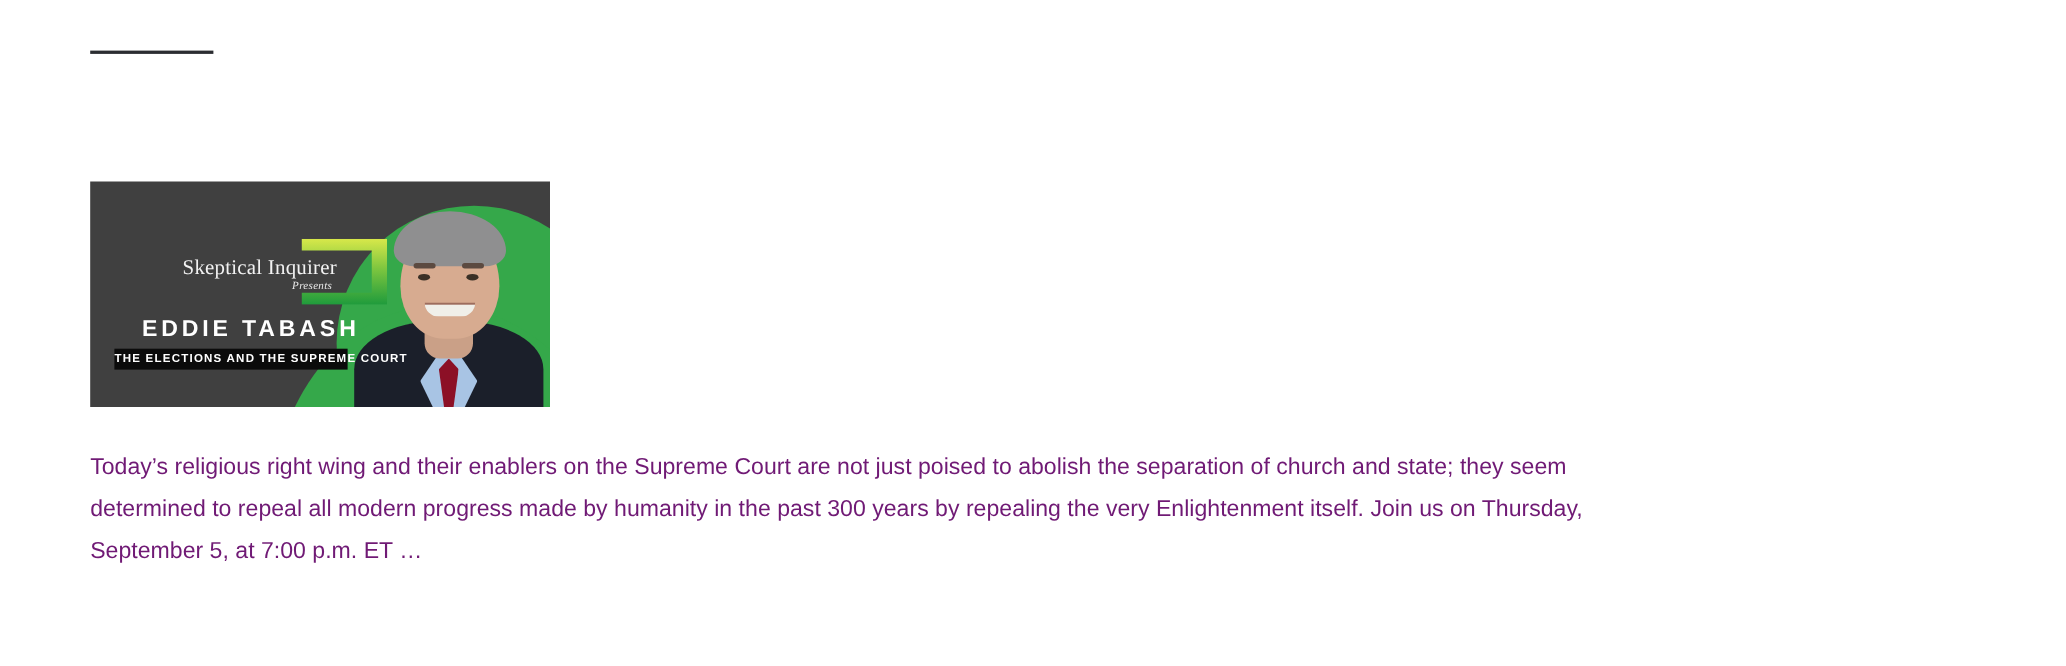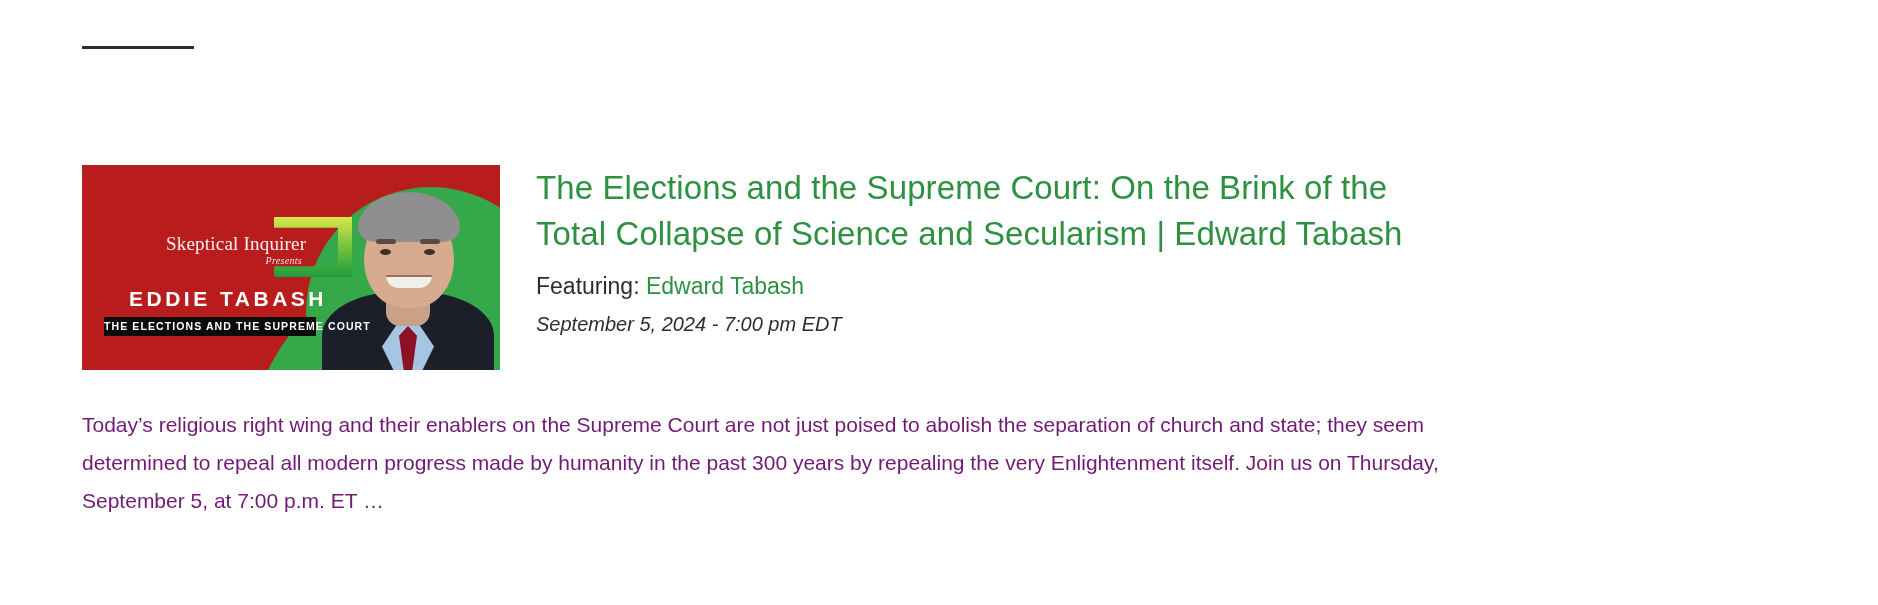--- a/index.html
+++ b/index.html
@@ -55,21 +55,21 @@
     display: flex;
     align-items: flex-start;
   }
 
   
   .event-thumb {
     position: relative;
     flex: 0 0 auto;
     width: 418px;
     height: 205px;
-    background: #b91c1c;
+    background: #404040;
     overflow: hidden;
   }
   .thumb-green-blob {
     position: absolute;
     right: -56px;
     top: 22px;
     width: 250px;
     height: 250px;
     border-radius: 50%;
     background: #35a84a;
@@ -328,27 +328,17 @@
         <div class="thumb-logo-bracket"></div>
         <div class="thumb-logo-title">Skeptical Inquirer</div>
         <div class="thumb-logo-sub">Presents</div>
       </div>
 
       <div class="thumb-speaker">EDDIE TABASH</div>
 
       <div class="thumb-subtitle">THE ELECTIONS AND THE SUPREME COURT</div>
     </div>
 
-    <div class="event-details">
-      <a class="event-title">The Elections and the Supreme Court: On the Brink of the Total Collapse of Science and Secularism | Edward Tabash</a>
-
-      <p class="event-featuring">
-        <span>Featuring:</span>
-        <a class="featuring-link">Edward Tabash</a>
-      </p>
-
-      <p class="event-datetime">September 5, 2024 - 7:00 pm EDT</p>
-    </div>
   </div>
 
   <p class="event-excerpt">Today’s religious right wing and their enablers on the Supreme Court are not just poised to abolish the separation of church and state; they seem determined to repeal all modern progress made by humanity in the past 300 years by repealing the very Enlightenment itself. Join us on Thursday, September 5, at 7:00 p.m. ET …</p>
 
 </div>
 
 </body></html>

